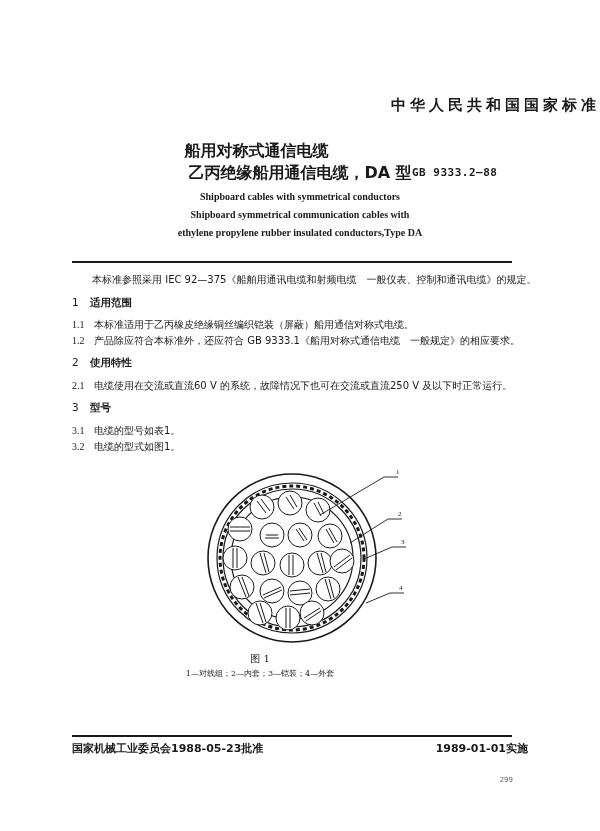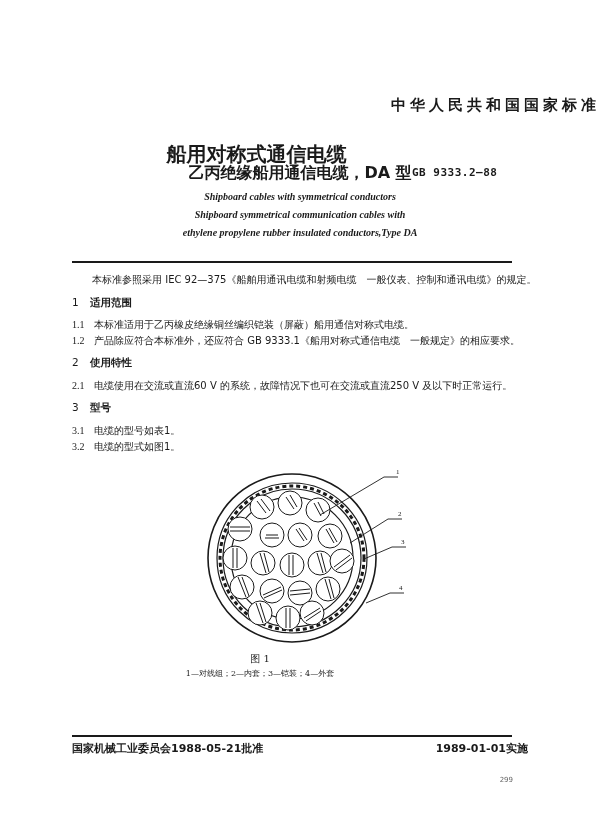--- a/index.html
+++ b/index.html
@@ -2,27 +2,27 @@
 <html><head>
 <meta charset="utf-8">
 <style>
   html, body { margin: 0; padding: 0; background: #ffffff; }
   body { width: 600px; height: 831px; position: relative; overflow: hidden;
          font-family: "DejaVu Sans", sans-serif; color: #1a1a1a; }
   .abs { position: absolute; }
   .national { top: 96px; left: 0; width: 600px; text-align: right;
               font-size: 15px; font-weight: bold; letter-spacing: 4px; }
   .title1 { top: 141px; left: 0; width: 513px; text-align: center;
-            font-size: 20px; font-weight: bold; }
+            font-size: 16px; font-weight: bold; }
   .title2 { top: 163px; left: 0; width: 600px; text-align: center;
             font-size: 16px; font-weight: bold; }
   .stdno { top: 166px; left: 412px; font-size: 11px; font-weight: bold;
            font-family: "DejaVu Sans Mono", monospace; letter-spacing: 0.5px; }
   .en { left: 0; width: 600px; text-align: center; font-size: 10px;
-        font-weight: bold; font-family: "Liberation Serif", serif; font-style: italic; }
+        font-weight: bold; font-family: "Liberation Serif", serif; }
   .rule { height: 1.5px; background: #1a1a1a; }
   .para { font-size: 10px; left: 72px; white-space: nowrap; }
   .para .num { display: inline-block; width: 22px; font-family: Liberation Serif, serif; }
   .heading { font-size: 10.5px; font-weight: bold; left: 72px; white-space: nowrap; }
   .heading .num { display: inline-block; width: 18px; font-weight: normal; }
   .fig { left: 200px; top: 463px; width: 220px; height: 185px; }
   .caption { left: 0; width: 520px; text-align: center; }
   .footer-left { top: 741px; left: 72px; font-size: 11px; font-weight: bold; }
   .footer-right { top: 741px; right: 72px; font-size: 11px; font-weight: bold; }
   .pageno { top: 776px; right: 87px; font-size: 7px; color: #666; }
@@ -139,15 +139,15 @@
       <text x="201" y="81">3</text>
       <text x="199" y="127">4</text>
     </g>
   </svg>
 </div>
 
 <div class="abs caption" style="top:652px;font-size:10px;font-family:'DejaVu Serif',serif">图 1</div>
 <div class="abs caption" style="top:668px;font-size:8px;font-family:'DejaVu Serif',serif">1—对线组；2—内套；3—铠装；4—外套</div>
 
 <div class="abs rule" style="top:735px;left:72px;width:440px"></div>
-<div class="abs footer-left">国家机械工业委员会1988-05-21批准</div>
+<div class="abs footer-left">国家机械工业委员会1988-05-23批准</div>
 <div class="abs footer-right">1989-01-01实施</div>
 <div class="abs pageno">299</div>
 
 </body></html>

